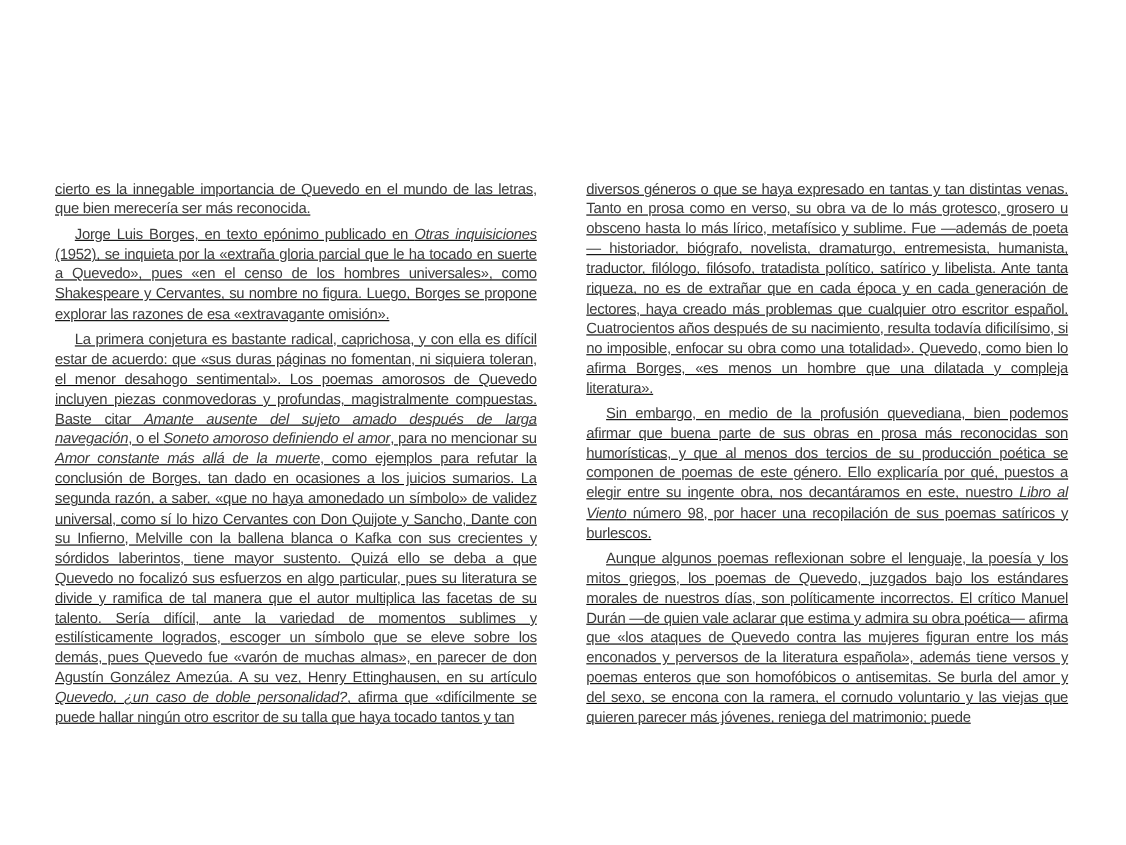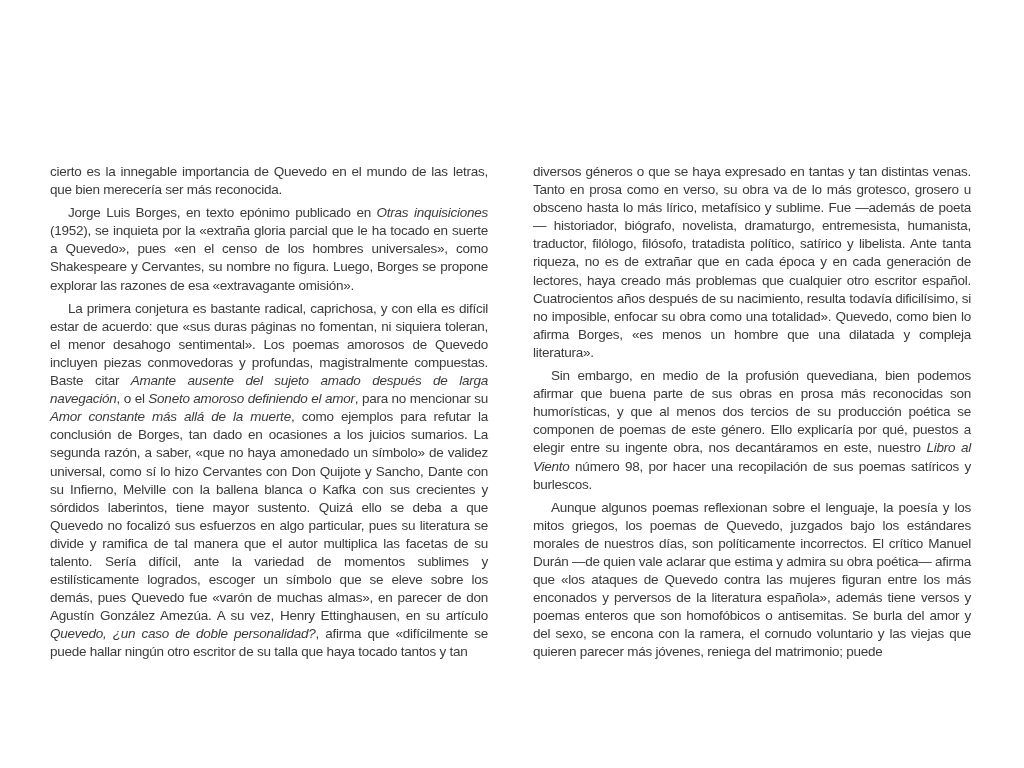--- a/index.html
+++ b/index.html
@@ -28,20 +28,21 @@
     word-spacing: 9px;
     color: #a8a8a8;
     text-transform: uppercase;
   }
   .columns {
     position: absolute;
     top: 163px;
     left: 50px;
     display: flex;
     gap: 45px;
+    text-decoration: underline;
   }
   .col {
     width: 438px;
     text-align: justify;
     font-size: 13.5px;
     line-height: 18.1px;
     letter-spacing: -0.25px;
     color: #3b3b3b;
   }
   .col p {

